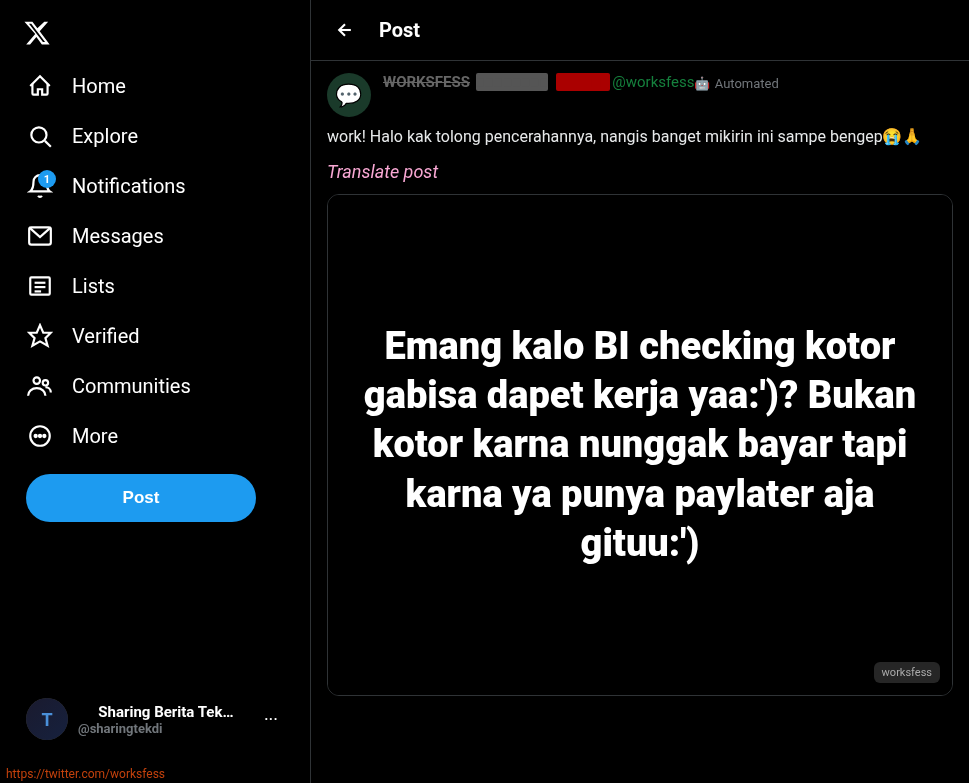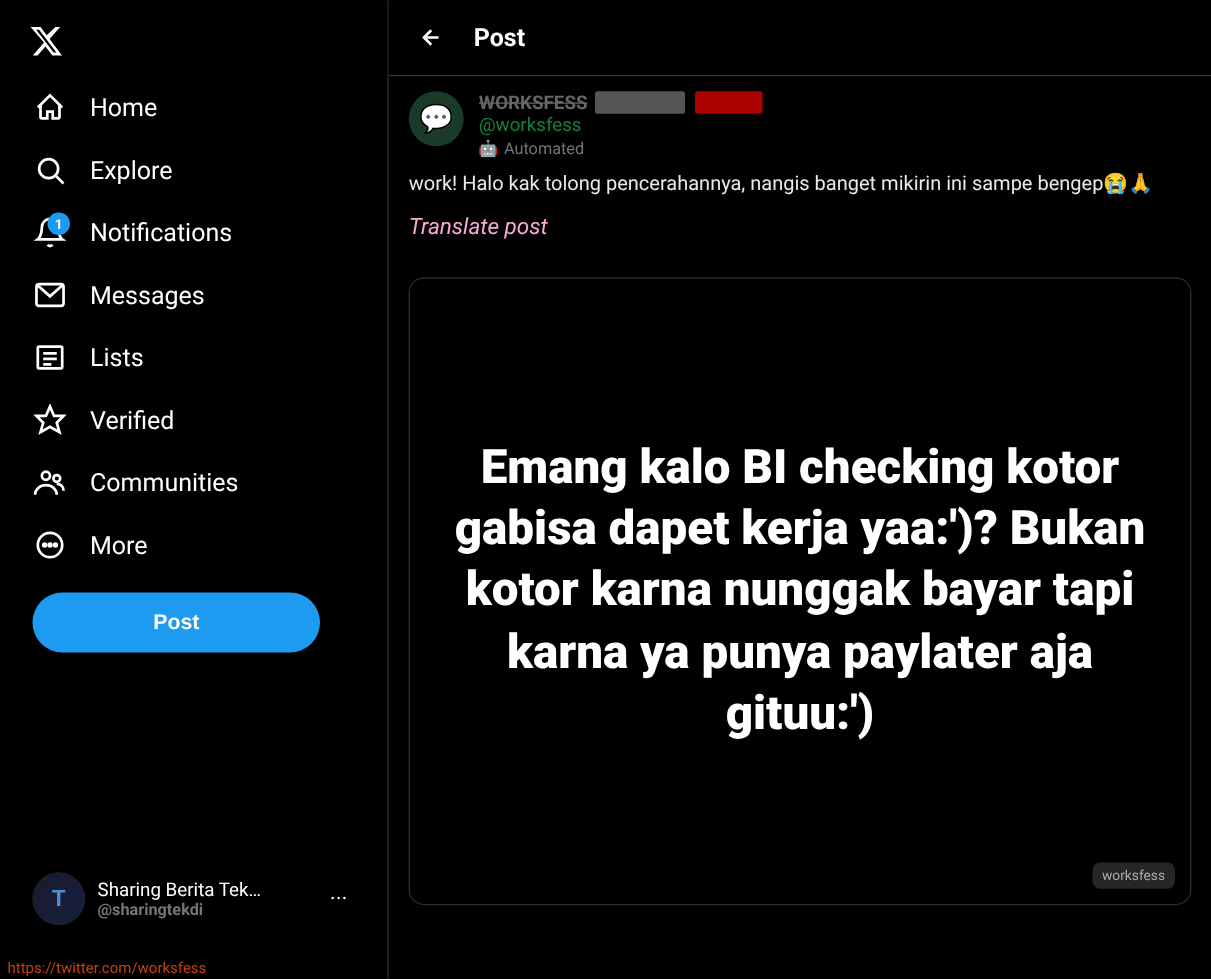--- a/index.html
+++ b/index.html
@@ -134,21 +134,22 @@
       font-weight: bold;
       color: #4a90d9;
     }
 
     .account-info {
       flex: 1;
     }
 
     .account-name {
       font-size: 15px;
-      font-weight: 400;
+      font-weight: 700;
+      text-align: center;
     }
 
     .account-handle {
       font-size: 13px;
       color: #71767b;
       font-weight: bold;
     }
 
     .more-dots {
       font-size: 18px;
@@ -214,21 +215,21 @@
       background: #1a3a2a;
       display: flex;
       align-items: center;
       justify-content: center;
       font-size: 20px;
       flex-shrink: 0;
     }
 
     .tweet-user-info {
       display: flex;
-      flex-direction: column;
+      flex-direction: row;
     }
 
     .tweet-username {
       font-size: 15px;
       font-weight: 700;
       color: #fff;
     }
 
     .tweet-handle {
       font-size: 15px;
@@ -256,21 +257,21 @@
       text-decoration: none;
       font-size: 18px;
       cursor: pointer;
       font-style: italic;
     }
 
     
     .image-card {
       border-radius: 12px;
       overflow: hidden;
-      margin-top: 30px;
+      margin-top: 12px;
       background: #0c4a6e;
       border: 1px solid #2f3336;
       position: relative;
     }
 
     .image-card-content {
       background: #000;
       padding: 40px 30px;
       text-align: center;
       min-height: 500px;

